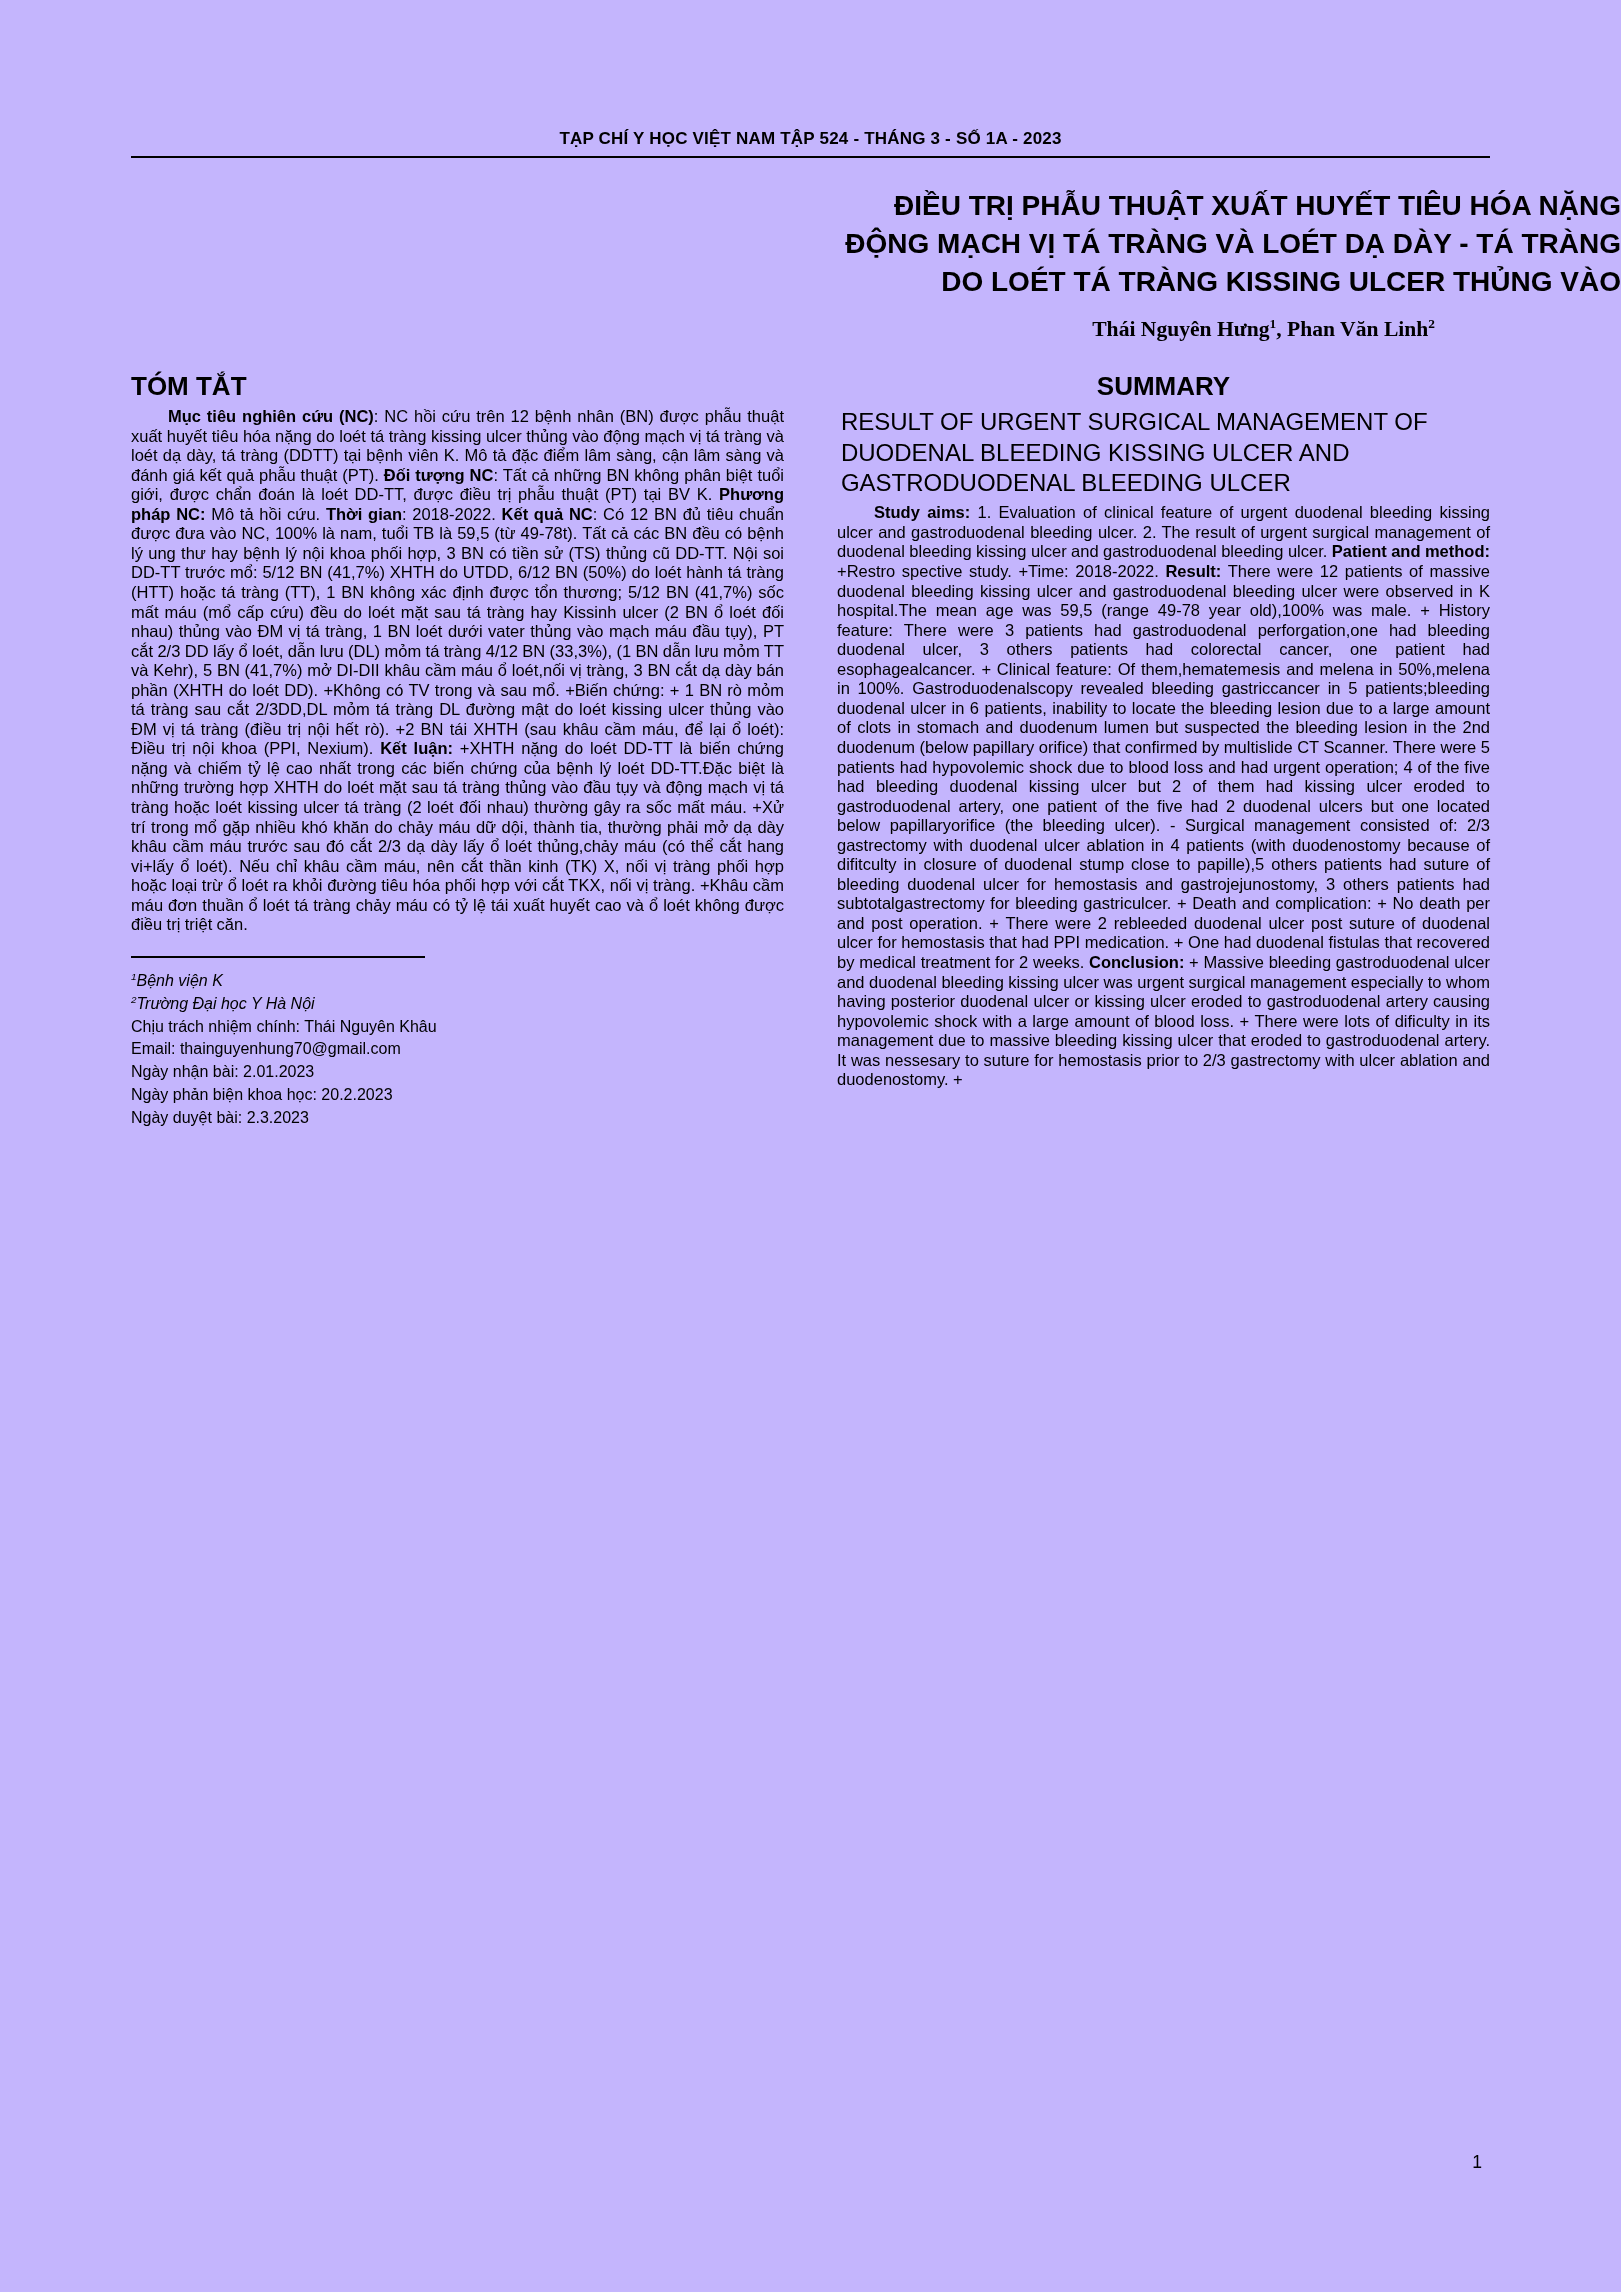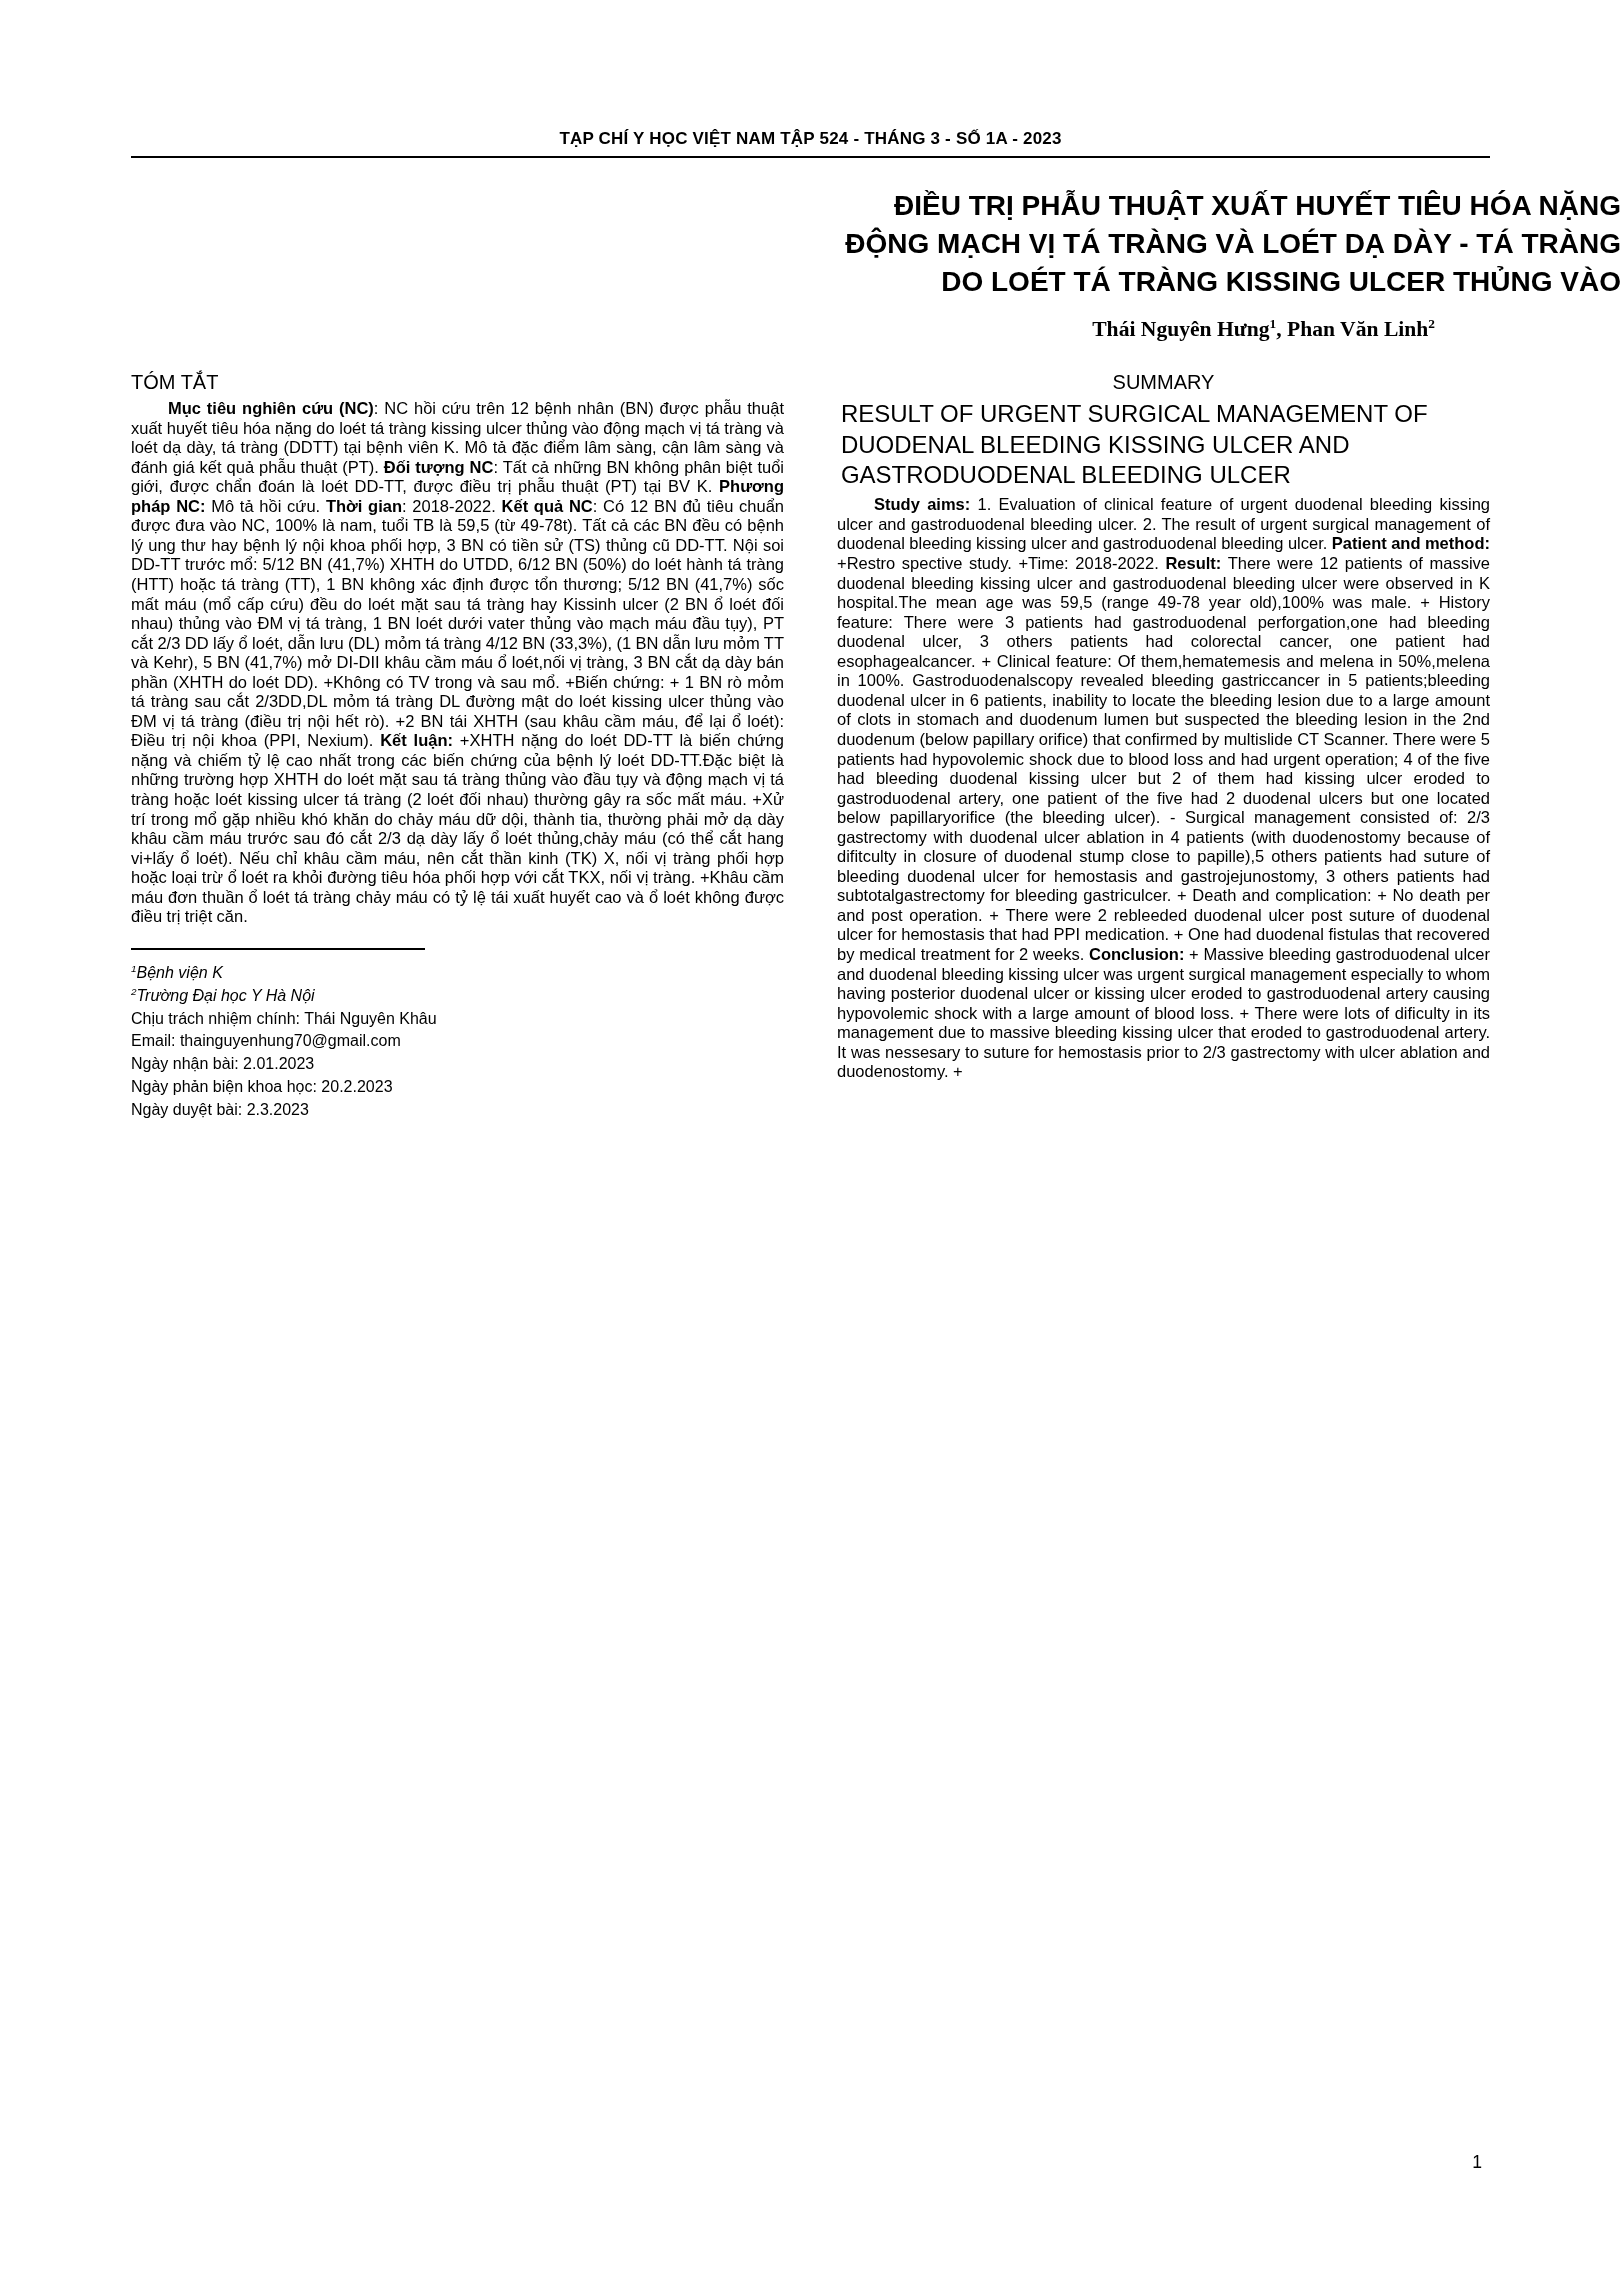--- a/index.html
+++ b/index.html
@@ -5,21 +5,21 @@
   html, body {
     margin: 0;
     padding: 0;
     background: #9a9a9a;
   }
   .page {
     position: relative;
     width: 1621px;
     height: 2293px;
     margin: 0 auto;
-    background: #ffffff;
+    background: #c4b5fd;
     color: #000000;
     font-family: "Liberation Sans", sans-serif;
     overflow: hidden;
     box-sizing: border-box;
   }
   .b { font-weight: bold; }
   .i { font-style: italic; }
   sup { font-size: 0.62em; line-height: 0; }
 
   .journal-header {
@@ -50,22 +50,22 @@
 
   .columns {
     display: flex;
     gap: 53px;
     margin: 25.5px 131px 0 131px;
     align-items: flex-start;
   }
   .col { flex: 1 1 0; min-width: 0; }
 
   .section-heading {
-    font-weight: normal;
-    font-size: 20px;
+    font-weight: bold;
+    font-size: 26px;
     margin: 3.9px 0 4.9px 0;
   }
   .section-heading.centered { text-align: center; }
 
   .summary-subtitle {
     text-align: left;
     font-weight: normal;
     font-size: 24px;
     line-height: 1.27;
     margin: 2px 3.9px 4.9px 3.9px;

